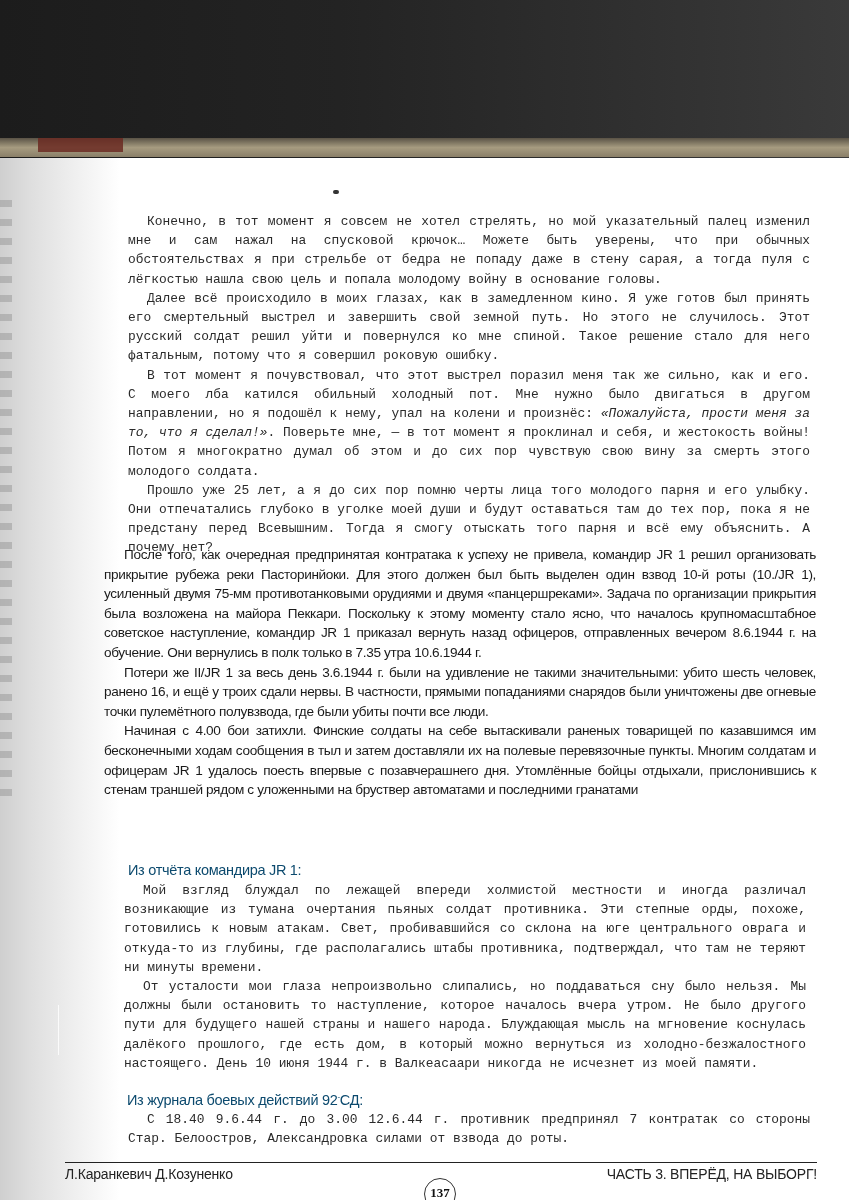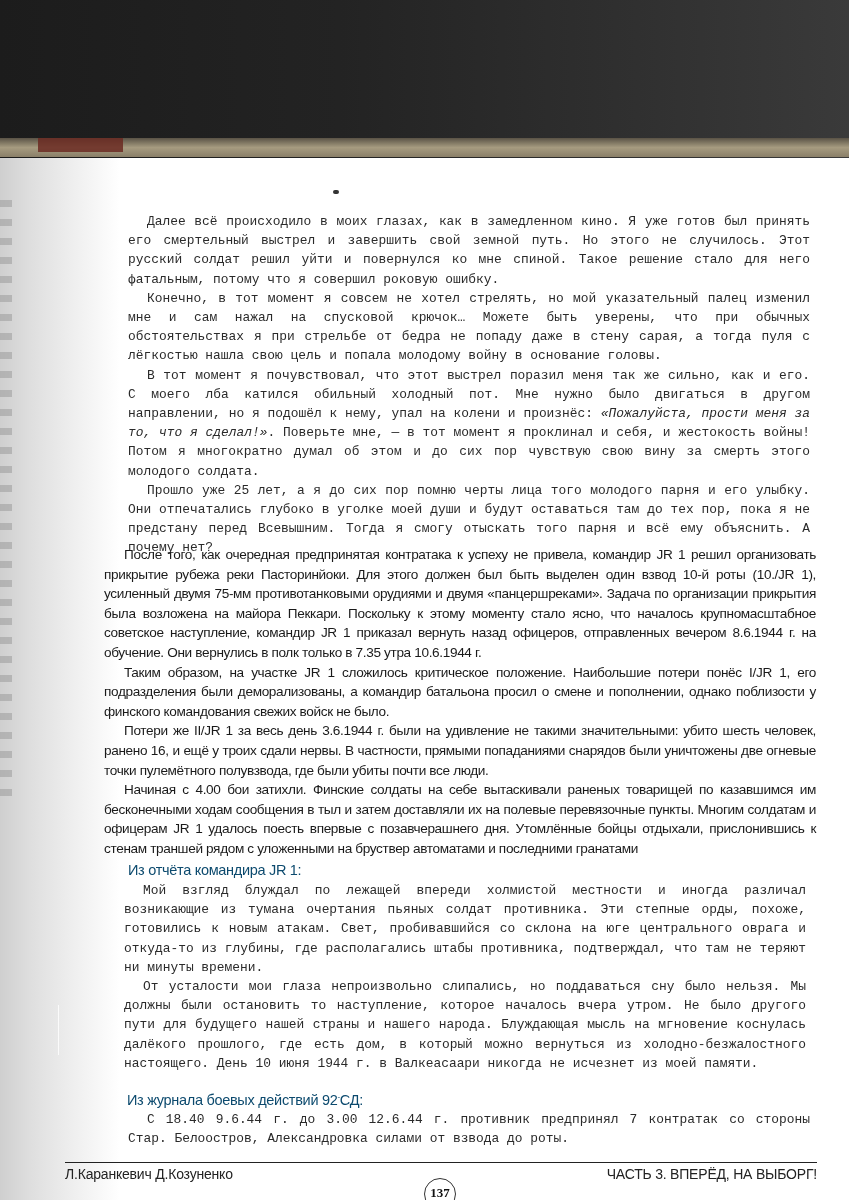--- a/index.html
+++ b/index.html
@@ -118,29 +118,28 @@
     <span></span>
     <span></span>
     <span></span>
     <span></span>
     <span></span>
 </div>
 <div class="dot-mark"></div>
 <div class="hair-mark"></div>
 
 <div class="block1 mono">
+  <p>Конечно, в тот момент я совсем не хотел стрелять, но мой указательный палец изменил мне и сам нажал на спусковой крючок… Можете быть уверены, что при обычных обстоятельствах я при стрельбе от бедра не попаду даже в стену сарая, а тогда пуля с лёгкостью нашла свою цель и попала молодому войну в основание головы.</p>
   <p>Далее всё происходило в моих глазах, как в замедленном кино. Я уже готов был принять его смертельный выстрел и завершить свой земной путь. Но этого не случилось. Этот русский солдат решил уйти и повернулся ко мне спиной. Такое решение стало для него фатальным, потому что я совершил роковую ошибку.</p>
-  <p>Конечно, в тот момент я совсем не хотел стрелять, но мой указательный палец изменил мне и сам нажал на спусковой крючок… Можете быть уверены, что при обычных обстоятельствах я при стрельбе от бедра не попаду даже в стену сарая, а тогда пуля с лёгкостью нашла свою цель и попала молодому войну в основание головы.</p>
   <p><span>В тот момент я почувствовал, что этот выстрел поразил меня так же сильно, как и его. С моего лба катился обильный холодный пот. Мне нужно было двигаться в другом направлении, но я подошёл к нему, упал на колени и произнёс: </span><em>«Пожалуйста, прости меня за то, что я сделал!»</em><span>. Поверьте мне, — в тот момент я проклинал и себя, и жестокость войны! Потом я многократно думал об этом и до сих пор чувствую свою вину за смерть этого молодого солдата.</span></p>
   <p>Прошло уже 25 лет, а я до сих пор помню черты лица того молодого парня и его улыбку. Они отпечатались глубоко в уголке моей души и будут оставаться там до тех пор, пока я не предстану перед Всевышним. Тогда я смогу отыскать того парня и всё ему объяснить. А почему нет?</p>
 </div>
 
 <div class="block2 sans">
   <p>После того, как очередная предпринятая контратака к успеху не привела, командир JR 1 решил организовать прикрытие рубежа реки Пасторинйоки. Для этого должен был быть выделен один взвод 10-й роты (10./JR 1), усиленный двумя 75-мм противотанковыми орудиями и двумя «панцершреками». Задача по организации прикрытия была возложена на майора Пеккари. Поскольку к этому моменту стало ясно, что началось крупномасштабное советское наступление, командир JR 1 приказал вернуть назад офицеров, отправленных вечером 8.6.1944 г. на обучение. Они вернулись в полк только в 7.35 утра 10.6.1944 г.</p>
-  <p>Таким образом, на участке JR 1 сложилось критическое положение. Наибольшие потери понёс I/JR 1, его подразделения были деморализованы, а командир батальона просил о смене и пополнении, однако поблизости у финского командования свежих войск не было.</p>
   <p>Потери же II/JR 1 за весь день 3.6.1944 г. были на удивление не такими значительными: убито шесть человек, ранено 16, и ещё у троих сдали нервы. В частности, прямыми попаданиями снарядов были уничтожены две огневые точки пулемётного полувзвода, где были убиты почти все люди.</p>
   <p>Начиная с 4.00 бои затихли. Финские солдаты на себе вытаскивали раненых товарищей по казавшимся им бесконечными ходам сообщения в тыл и затем доставляли их на полевые перевязочные пункты. Многим солдатам и офицерам JR 1 удалось поесть впервые с позавчерашнего дня. Утомлённые бойцы отдыхали, прислонившись к стенам траншей рядом с уложенными на бруствер автоматами и последними гранатами</p>
 </div>
 
 <div class="heading h-report">Из отчёта командира JR 1:</div>
 <div class="block3 mono">
   <p>Мой взгляд блуждал по лежащей впереди холмистой местности и иногда различал возникающие из тумана очертания пьяных солдат противника. Эти степные орды, похоже, готовились к новым атакам. Свет, пробивавшийся со склона на юге центрального оврага и откуда-то из глубины, где располагались штабы противника, подтверждал, что там не теряют ни минуты времени.</p>
   <p>От усталости мои глаза непроизвольно слипались, но поддаваться сну было нельзя. Мы должны были остановить то наступление, которое началось вчера утром. Не было другого пути для будущего нашей страны и нашего народа. Блуждающая мысль на мгновение коснулась далёкого прошлого, где есть дом, в который можно вернуться из холодно-безжалостного настоящего. День 10 июня 1944 г. в Валкеасаари никогда не исчезнет из моей памяти.</p>
 </div>
 

